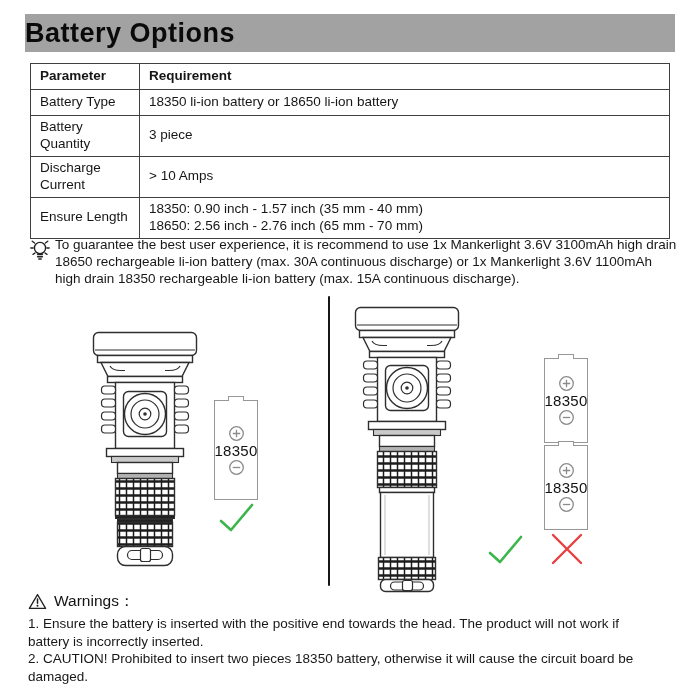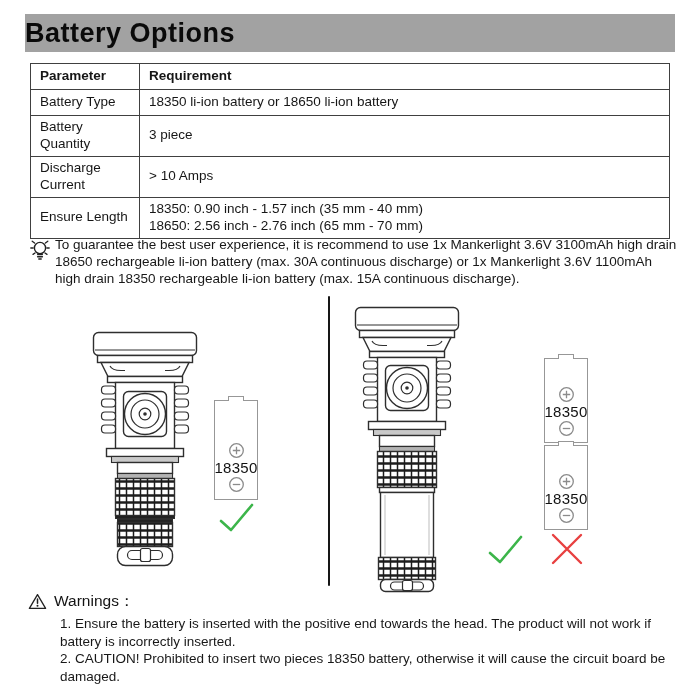--- a/index.html
+++ b/index.html
@@ -53,38 +53,38 @@
 
   
   .divider{
     position:absolute;left:328px;top:296px;width:2px;height:290px;
     background:#161616;border-radius:1px;
   }
   .fl-svg{position:absolute;}
 
   .battery{
     position:absolute;background:#fff;border:1.4px solid var(--batt-line);
-    display:flex;flex-direction:column;align-items:center;justify-content:flex-end;
+    display:flex;flex-direction:column;align-items:center;justify-content:center;
   }
   .batt-tab{
     position:absolute;top:-5px;left:50%;transform:translateX(-50%);
     width:16px;height:5px;border:1.2px solid var(--batt-line);border-bottom:none;background:#fff;
   }
   .batt-label{font-size:15px;color:#121212;letter-spacing:.3px;}
   .term{flex:0 0 auto;}
 
   .result-icon{position:absolute;}
   .check-icon{color:var(--check-green);}
   .cross-icon{color:var(--cross-red);}
 
   
   .warnings{position:absolute;left:28px;top:591px;width:647px;}
   .warn-head{display:flex;align-items:center;gap:7px;}
   .warn-head .warn-title{font-size:15.5px;color:#141414;}
-  .warn-list{margin-left:32px;margin-top:3px;width:615px;}
+  .warn-list{margin-top:3px;width:615px;}
   .warn-list p{font-size:13.5px;line-height:17.5px;color:#181818;}
 </style>
 </head>
 <body>
 
 <div class="page">
 
   <div class="title-bar">
     <h1>Battery Options</h1>
   </div>

